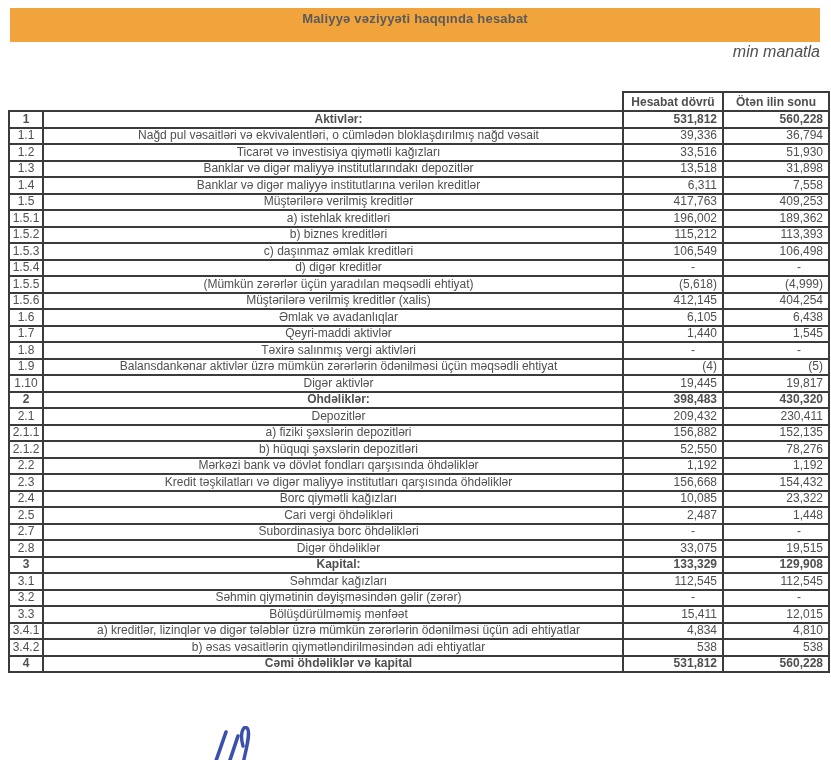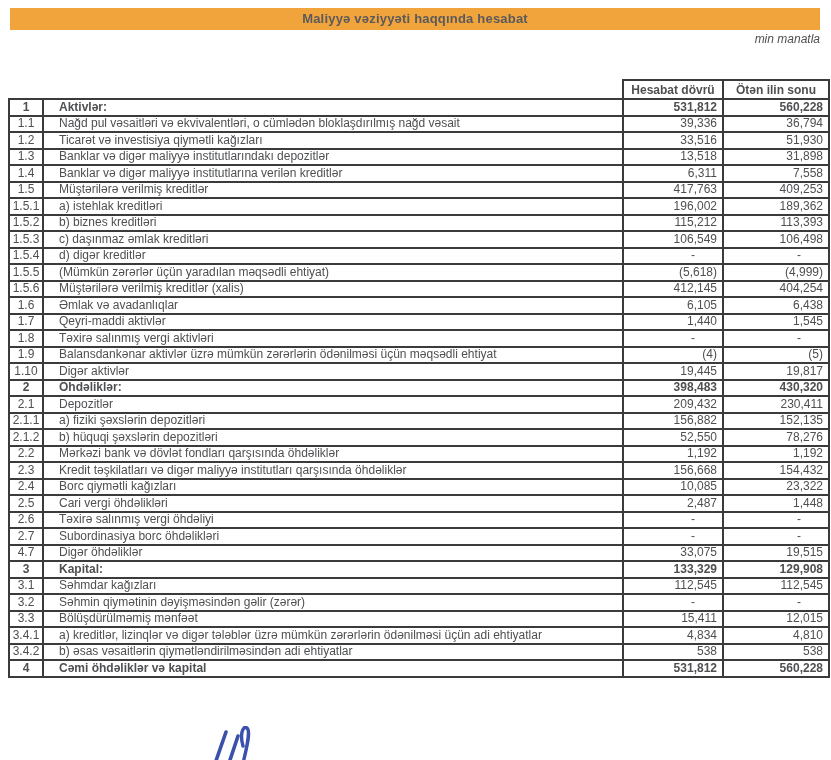--- a/index.html
+++ b/index.html
@@ -5,34 +5,34 @@
   * { box-sizing: border-box; margin: 0; padding: 0; }
   html, body {
     width: 831px; height: 760px;
     background: #ffffff;
     overflow: hidden;
     font-family: "Liberation Sans", sans-serif;
     position: relative;
   }
   .title-bar {
     margin: 8px 11px 0 10px;
-    height: 22px;
+    height: 34px;
     background: #F2A43C;
     text-align: center;
     line-height: 22px;
     font-size: 13px;
     font-weight: bold;
     color: #5A5A5C;
     letter-spacing: 0.2px;
   }
   .unit-note {
     margin: 2px 11px 1px 0;
     text-align: right;
     font-style: italic;
-    font-size: 12px;
+    font-size: 16px;
     color: #4E4F51;
     height: 15px;
     line-height: 15px;
   }
   table.fin {
     border-collapse: collapse;
     table-layout: fixed;
     width: 820px;
     margin-left: 8px;
     font-size: 12px;
@@ -55,21 +55,21 @@
   th.nohead { border: none; background: transparent; }
   td {
     border: 2px solid #3B3B3B;
     height: 16.5px;
     line-height: 1.05;
     padding: 0 4px;
     white-space: nowrap;
     overflow: hidden;
   }
   td.num   { text-align: center; padding: 0 1px; }
-  td.label { padding-left: 15px; }
+  td.label { padding-left: 15px; text-align: center; }
   td.val   { text-align: right; padding-right: 5px; }
   td.val.dash { padding-right: 27px; }
   tr.bold td { font-weight: bold; }
   .signature {
     position: absolute;
     left: 196px;
     top: 726px;
     width: 84px;
     height: 52px;
     pointer-events: none;
@@ -243,33 +243,27 @@
     <td class="val">10,085</td>
     <td class="val">23,322</td>
   </tr>
       <tr>
     <td class="num">2.5</td>
     <td class="label">Cari vergi öhdəlikləri</td>
     <td class="val">2,487</td>
     <td class="val">1,448</td>
   </tr>
       <tr>
-    <td class="num">2.6</td>
-    <td class="label">Təxirə salınmış vergi öhdəliyi</td>
-    <td class="val dash">-</td>
-    <td class="val dash">-</td>
-  </tr>
-      <tr>
     <td class="num">2.7</td>
     <td class="label">Subordinasiya borc öhdəlikləri</td>
     <td class="val dash">-</td>
     <td class="val dash">-</td>
   </tr>
       <tr>
-    <td class="num">4.7</td>
+    <td class="num">2.8</td>
     <td class="label">Digər öhdəliklər</td>
     <td class="val">33,075</td>
     <td class="val">19,515</td>
   </tr>
       <tr class="bold">
     <td class="num">3</td>
     <td class="label">Kapital:</td>
     <td class="val">133,329</td>
     <td class="val">129,908</td>
   </tr>

